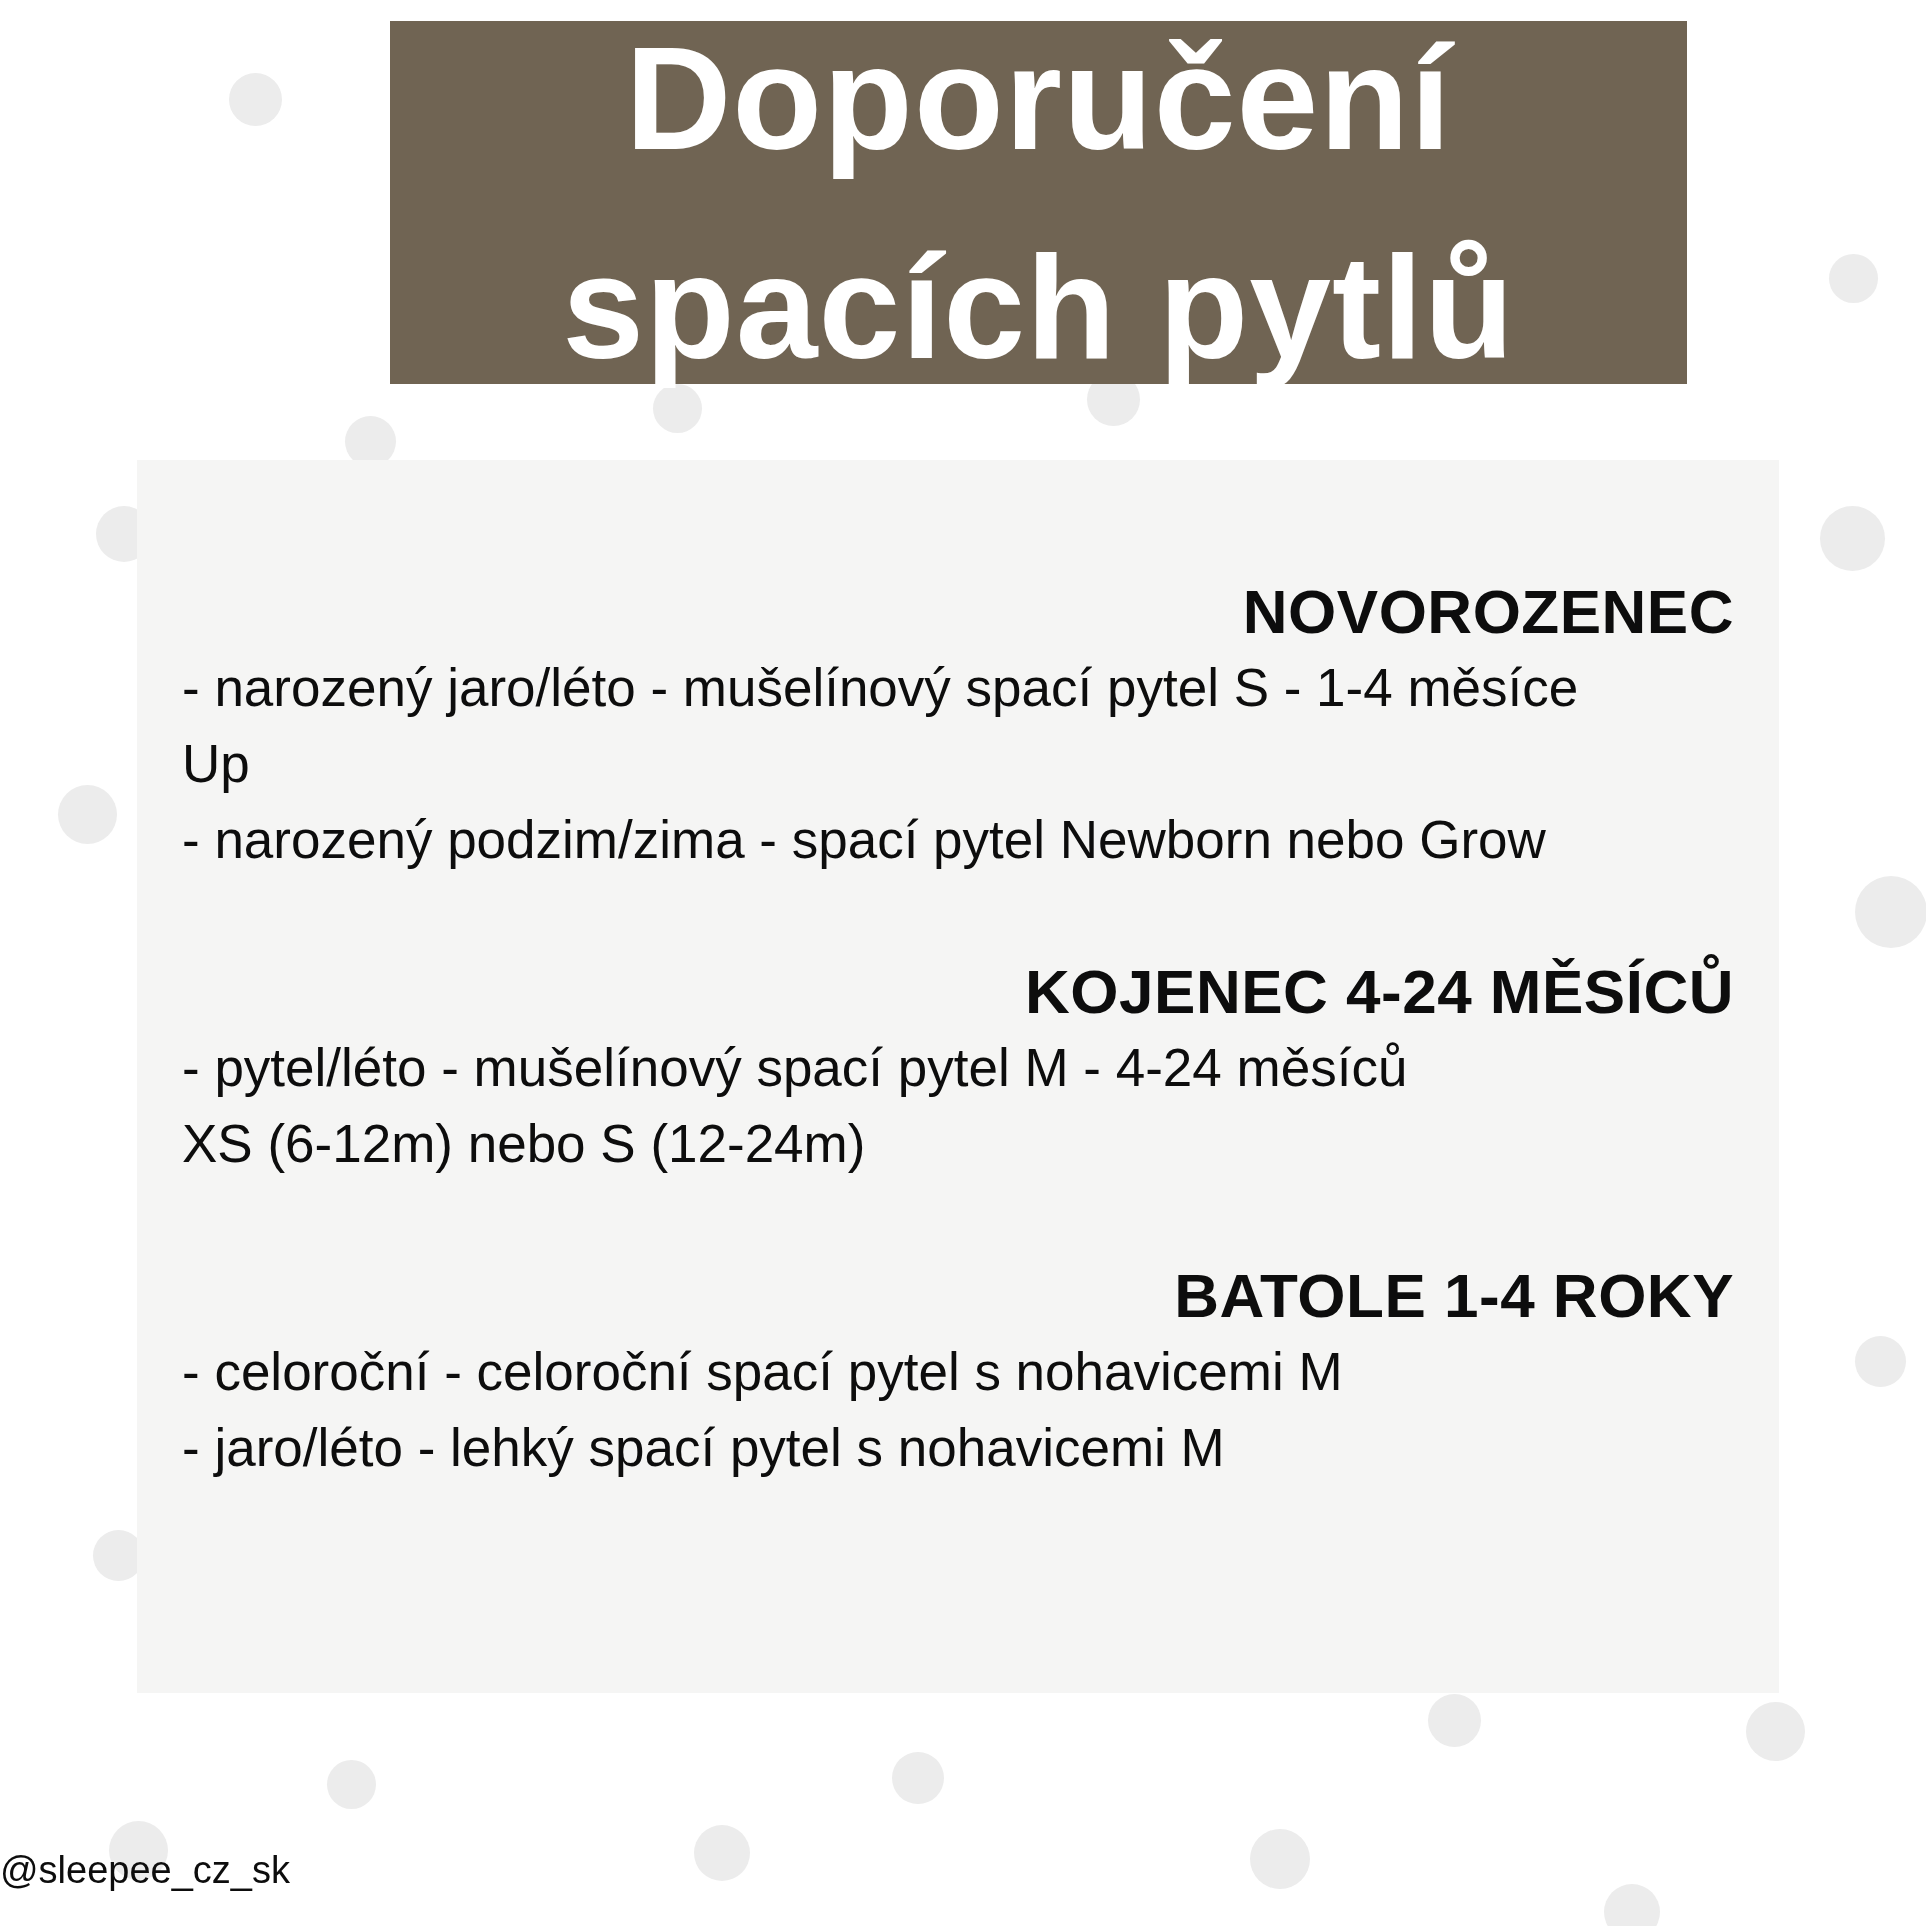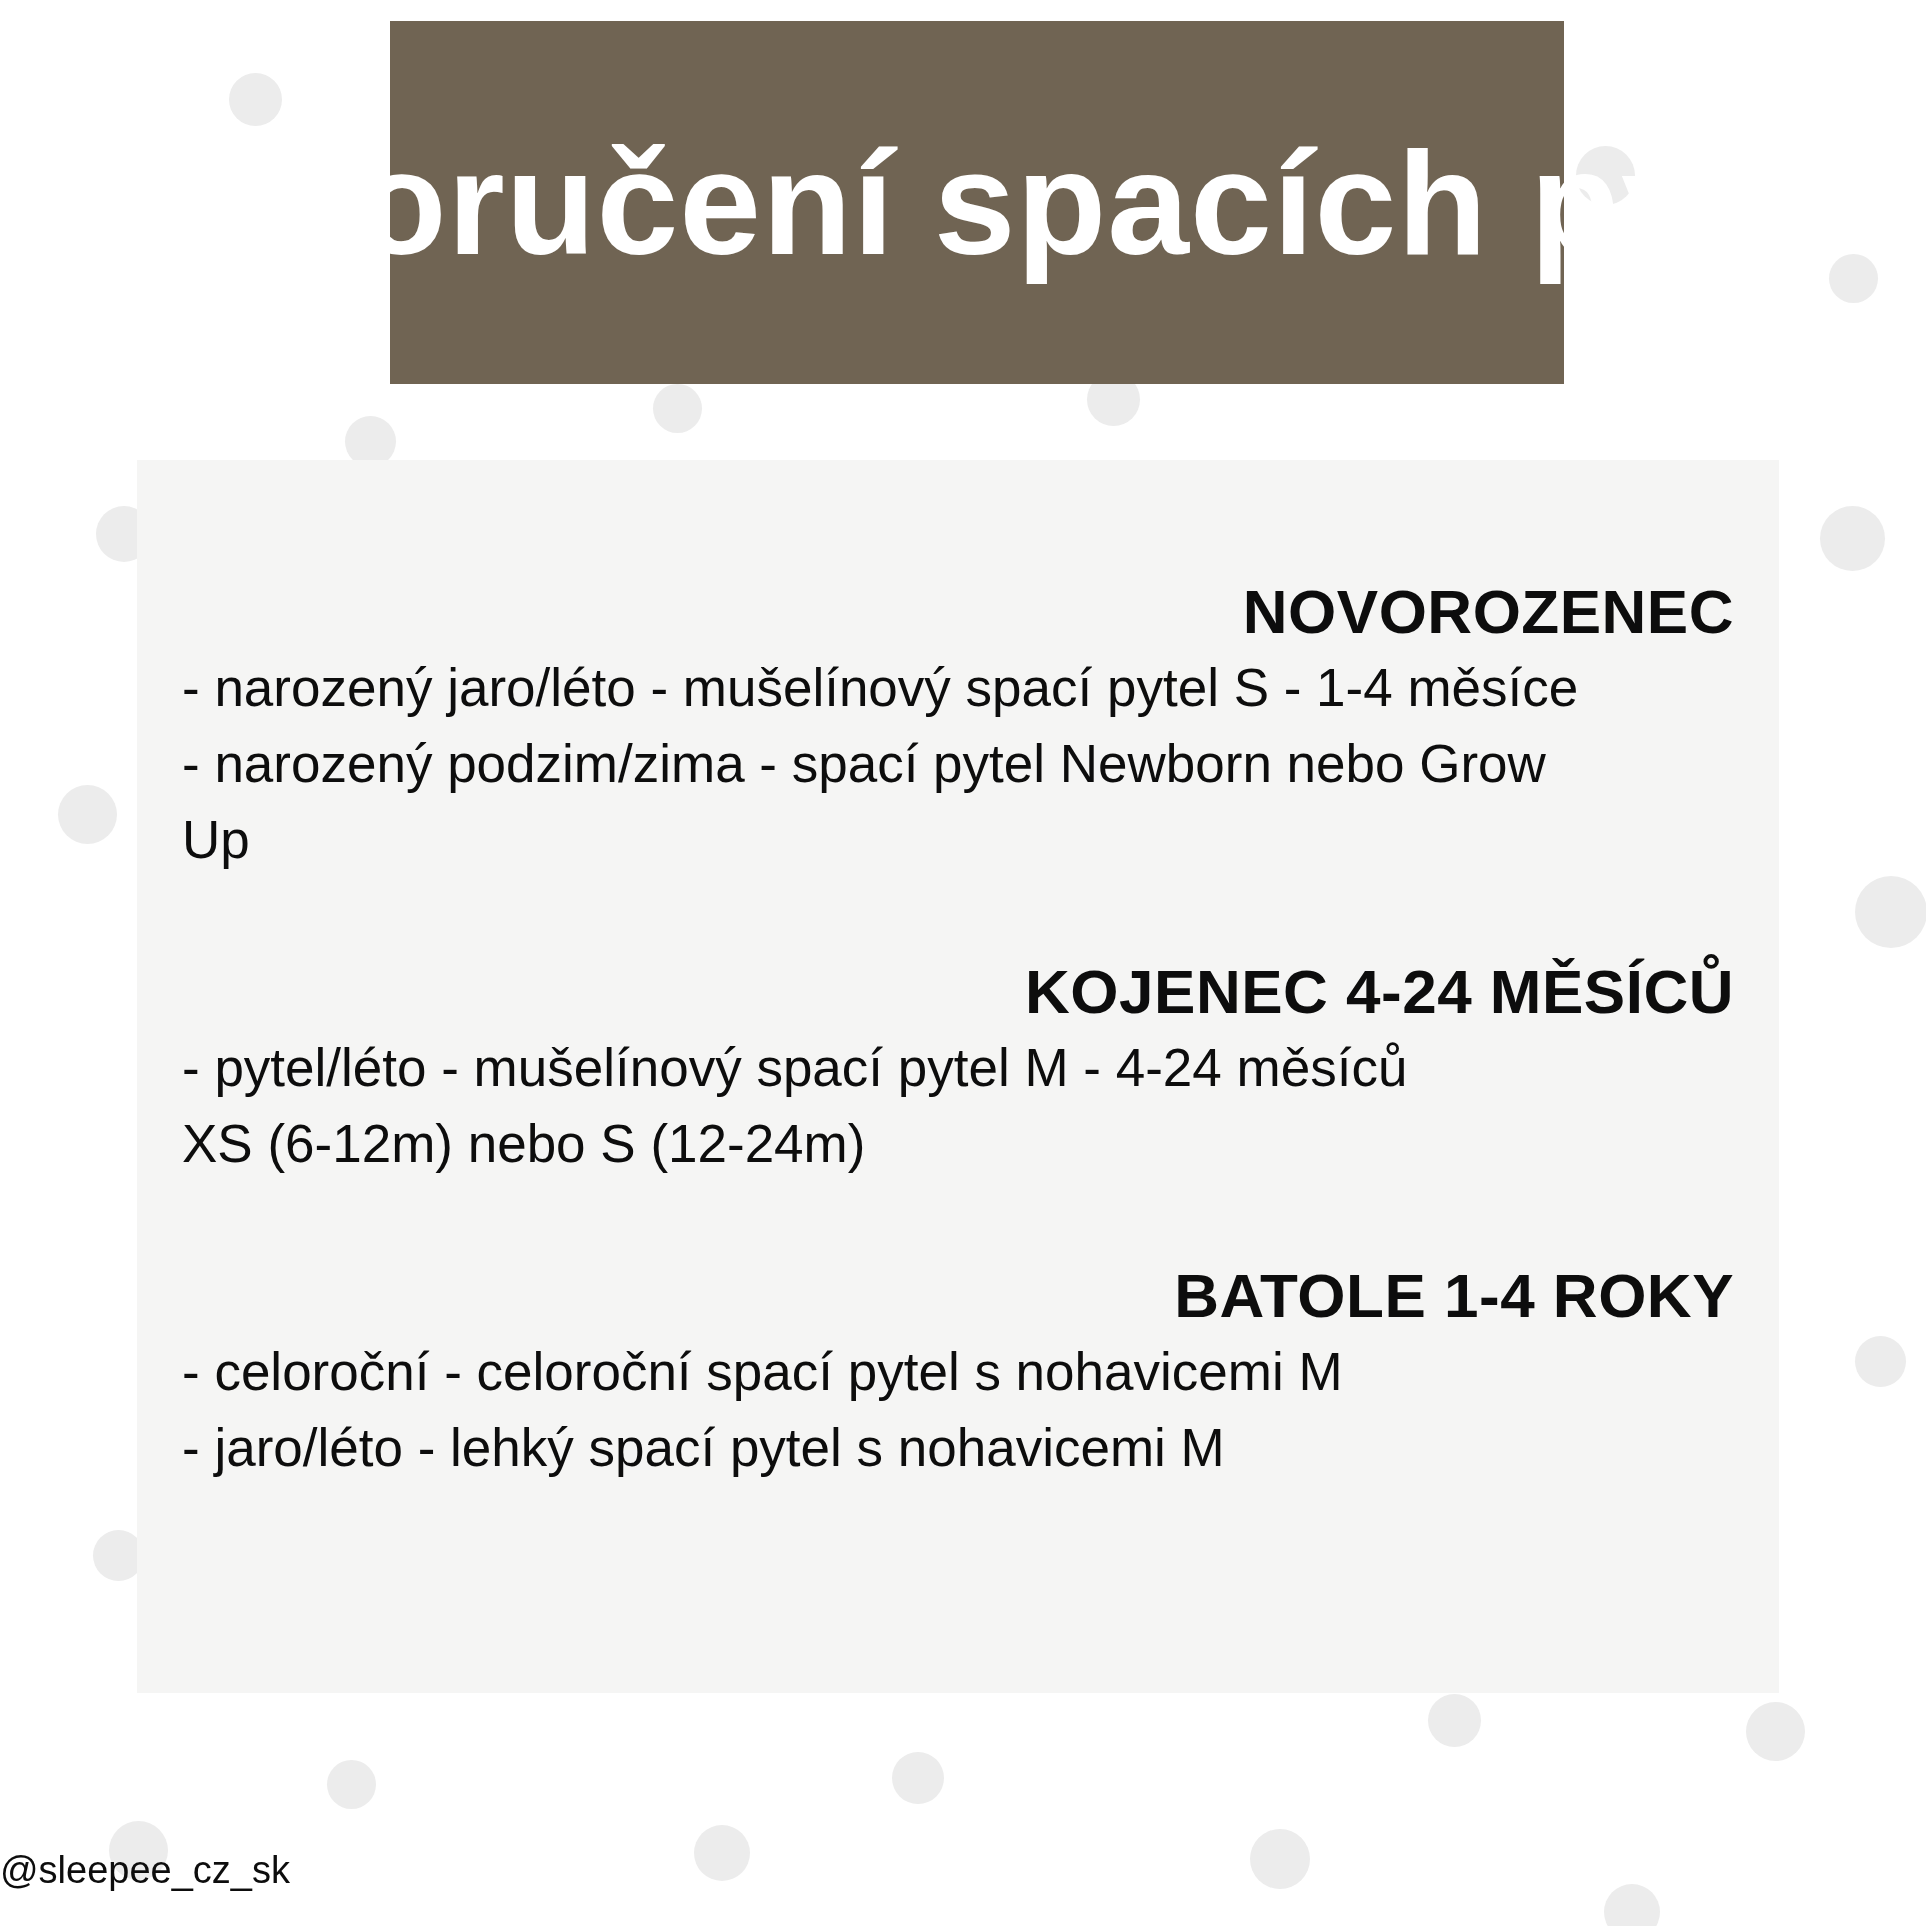--- a/index.html
+++ b/index.html
@@ -13,24 +13,24 @@
     color:#0d0d0d;
   }
   .dot{
     position:absolute;
     border-radius:50%;
     background:#ececec;
   }
   #title-box{
     position:absolute;
     left:390px; top:21px;
-    width:1174px; height:363px;
+    width:1297px; height:363px;
     background:#706453;
     display:flex;
-    flex-direction:row;
+    flex-direction:column;
     align-items:center;
     justify-content:center;
     z-index:2;
     gap:39px;
   }
   .title-line{
     color:#ffffff;
     font-weight:700;
     font-size:147px;
     line-height:170px;
@@ -100,22 +100,22 @@
 
   <div id="title-box">
     <div class="title-line">Doporučení</div>
     <div class="title-line">spacích pytlů</div>
   </div>
 
   <div id="content-box">
       <div class="section">
         <div class="section-heading">NOVOROZENEC</div>
         <div class="body-line"><span class="seg-regular">- </span><span class="seg-bold">narozený jaro/léto</span><span class="seg-regular"> - mušelínový spací pytel S - 1-4 měsíce</span></div>
+        <div class="body-line"><span class="seg-regular">Up</span></div>
         <div class="body-line"><span class="seg-regular">- </span><span class="seg-bold">narozený podzim/zima</span><span class="seg-regular"> - spací pytel Newborn nebo Grow</span></div>
-        <div class="body-line"><span class="seg-regular">Up</span></div>
       </div>
       <div class="section">
         <div class="section-heading">KOJENEC 4-24 MĚSÍCŮ</div>
         <div class="body-line"><span class="seg-regular">- </span><span class="seg-bold">pytel/léto</span><span class="seg-regular"> - mušelínový spací pytel M - 4-24 měsíců</span></div>
         <div class="body-line"><span class="seg-regular">XS (6-12m) nebo S (12-24m)</span></div>
       </div>
       <div class="section">
         <div class="section-heading">BATOLE 1-4 ROKY</div>
         <div class="body-line"><span class="seg-regular">- </span><span class="seg-bold">celoroční</span><span class="seg-regular"> - celoroční spací pytel s nohavicemi M</span></div>
         <div class="body-line"><span class="seg-regular">- </span><span class="seg-bold">jaro/léto -</span><span class="seg-regular"> lehký spací pytel s nohavicemi M</span></div>

